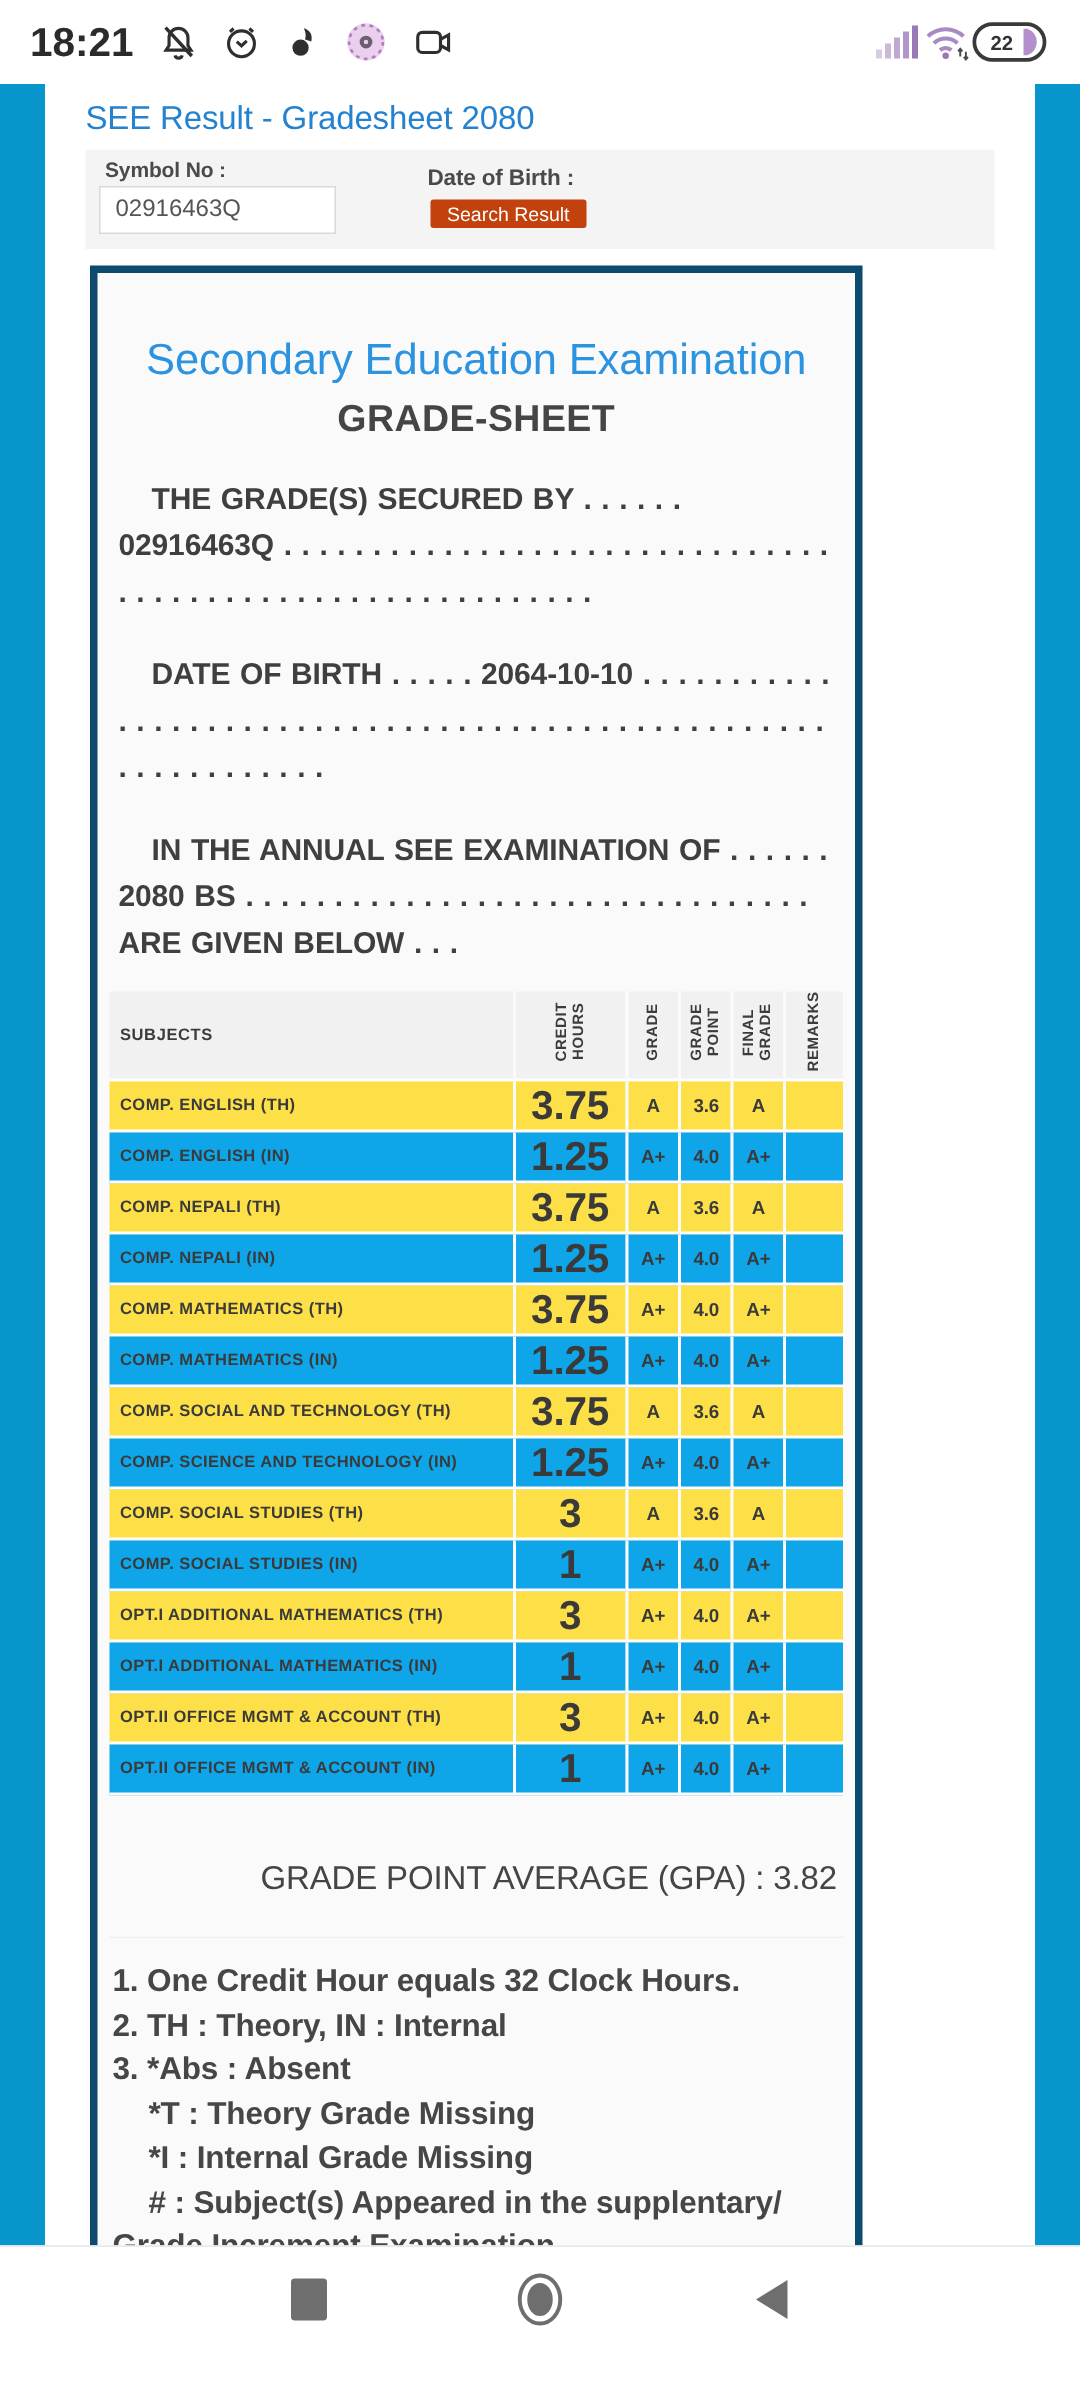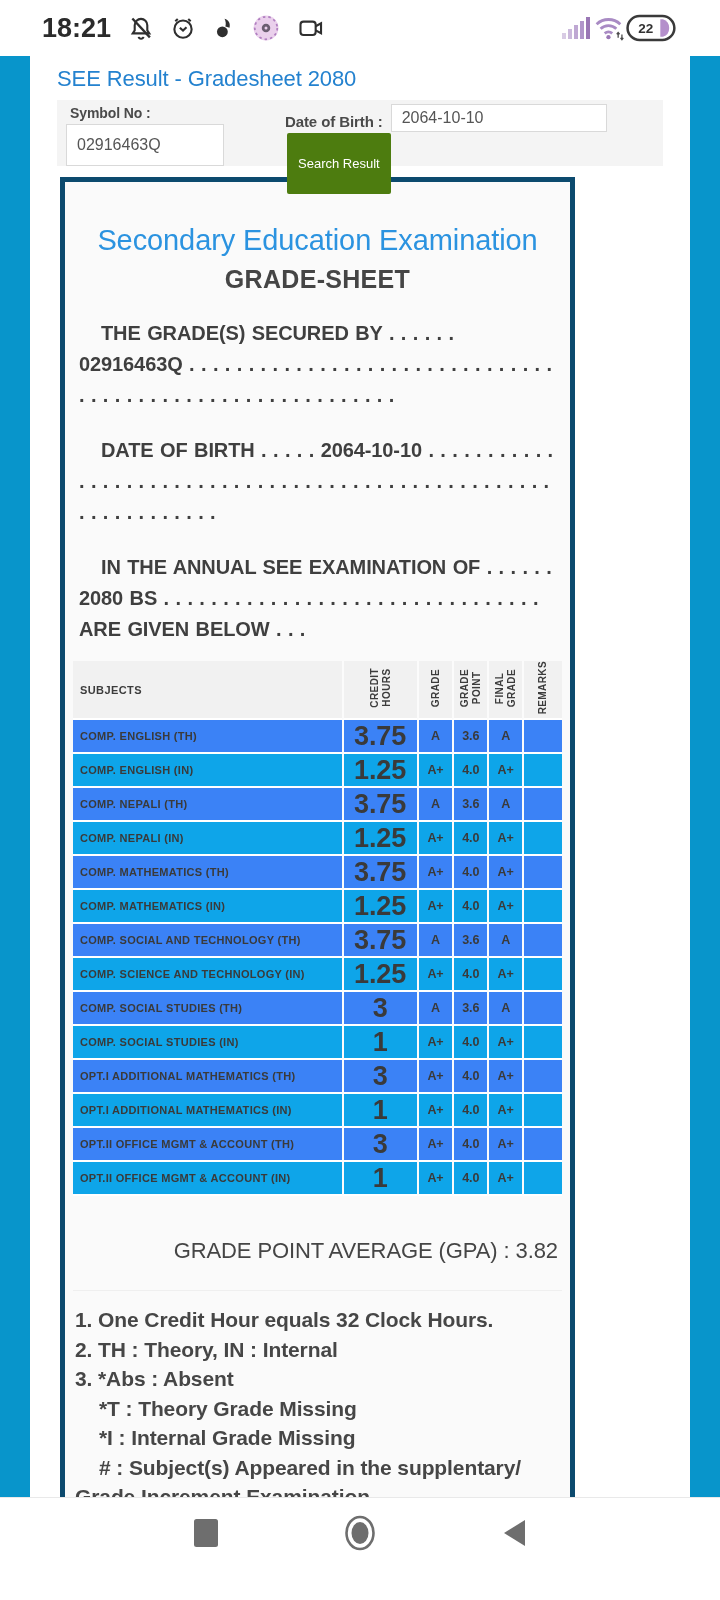--- a/index.html
+++ b/index.html
@@ -5,21 +5,21 @@
   * { margin:0; padding:0; box-sizing:border-box; }
   body { background:#222; font-family:"Liberation Sans", sans-serif; }
   .screen {
     position:relative; width:720px; height:1600px; background:#fff;
     overflow:hidden; margin:0 auto; letter-spacing:-0.1px;
   }
 
   
   .statusbar {
     position:absolute; top:0; left:0; width:720px; height:56px;
-    background:#fff; display:flex; align-items:center; padding:0 42px;
+    background:#fff; display:flex; align-items:center; padding:0 20px;
   }
   .sb-time { font-size:27px; font-weight:700; color:#2b2b2b; margin-right:16px; letter-spacing:0; }
   .sb-left { display:flex; align-items:center; gap:14px; }
   .sb-right { margin-left:auto; display:flex; align-items:center; gap:0; }
   .sb-icon { display:inline-flex; align-items:center; }
 
   
   .page {
     position:absolute; top:56px; left:0; width:720px; height:1441px;
     background:#0895cb; overflow:hidden;
@@ -39,29 +39,29 @@
     background:#f4f4f4;
   }
   .symbol-group { position:absolute; left:9px; top:5px; }
   .field-label { font-size:14px; font-weight:700; color:#4a4a4a; }
   .symbol-group .field-label { margin-left:4px; }
   .text-input {
     display:block; background:#fff; border:1px solid #d9d9d9;
     font-size:16px; color:#555; font-family:"Liberation Sans", sans-serif;
     padding:0 10px; outline:none;
   }
-  .symbol-input { width:158px; height:42px; margin-top:3px; }
+  .symbol-input { width:158px; height:32px; margin-top:3px; }
   .dob-row { position:absolute; left:228px; top:4px; display:flex; align-items:center; }
   .dob-row .field-label { font-size:15px; margin-right:8px; padding-top:6px; }
   .dob-input { width:216px; height:28px; }
   .search-btn {
     position:absolute; left:230px; top:33px;
-    background:#4d7c0f; color:#fff; border:none; font-size:13px;
+    background:#c2410c; color:#fff; border:none; font-size:13px;
     font-family:"Liberation Sans", sans-serif;
-    padding:23px 11px; border-radius:2px; cursor:pointer;
+    padding:2px 11px; border-radius:2px; cursor:pointer;
   }
 
   
   .sheet-panel {
     margin:11px 0 0 30px; width:515px; min-height:1290px;
     background:#fafafa; border:5px solid #0c4a6e; padding:0 8px 20px 8px;
   }
   .sheet-title {
     margin-top:42px; text-align:center;
     color:#2b93e0; font-size:29px; font-weight:400;
@@ -84,21 +84,21 @@
   th.h-subjects {
     text-align:left; padding-left:7px; font-size:11px; font-weight:700;
     color:#3c3c3c; letter-spacing:0.4px;
   }
   .vh {
     writing-mode:vertical-rl; transform:rotate(180deg);
     white-space:pre-line; font-size:10px; font-weight:700; color:#3c3c3c;
     letter-spacing:0.4px; line-height:1.15; margin:0 auto;
   }
   th.vhead { text-align:center; }
-  tr.row-odd td { background:#3b82f6; }
+  tr.row-odd td { background:#fde047; }
   tr.row-even td { background:#0ea5e9; }
   td.c-subject {
     height:34px; padding-left:7px; font-size:11px; font-weight:700;
     color:#3a3a3a; letter-spacing:0.3px; width:335px;
   }
   td.c-credit { width:83px; text-align:center; font-size:27px; font-weight:700; color:#3a3a3a; }
   td.c-grade  { width:42px; text-align:center; font-size:12.5px; font-weight:700; color:#3a3a3a; }
   td.c-point  { width:39px; text-align:center; font-size:12.5px; font-weight:700; color:#3a3a3a; }
   td.c-final  { width:38px; text-align:center; font-size:12.5px; font-weight:700; color:#3a3a3a; }
   td.c-remarks{ width:50px; }
@@ -203,21 +203,20 @@
       <a class="site-header-link" href="#">SEE Result - Gradesheet 2080</a>
 
       
       <div class="form-panel">
         <div class="symbol-group">
           <div class="field-label">Symbol No :</div>
           <input class="text-input symbol-input" type="text" value="02916463Q" style="">
         </div>
         <div class="dob-row">
           <span class="field-label">Date of Birth :</span>
-          <input class="text-input dob-input" type="text" value="2064-10-10" style="">
         </div>
         <button class="search-btn">Search Result</button>
       </div>
 
       
       <div class="sheet-panel">
         <div class="sheet-title">Secondary Education Examination</div>
         <div class="sheet-subtitle">GRADE-SHEET</div>
 
         <p class="sheet-para">THE GRADE(S) SECURED BY . . . . . . 02916463Q . . . . . . . . . . . . . . . . . . . . . . . . . . . . . . . . . . . . . . . . . . . . . . . . . . . . . . . . . .</p>

